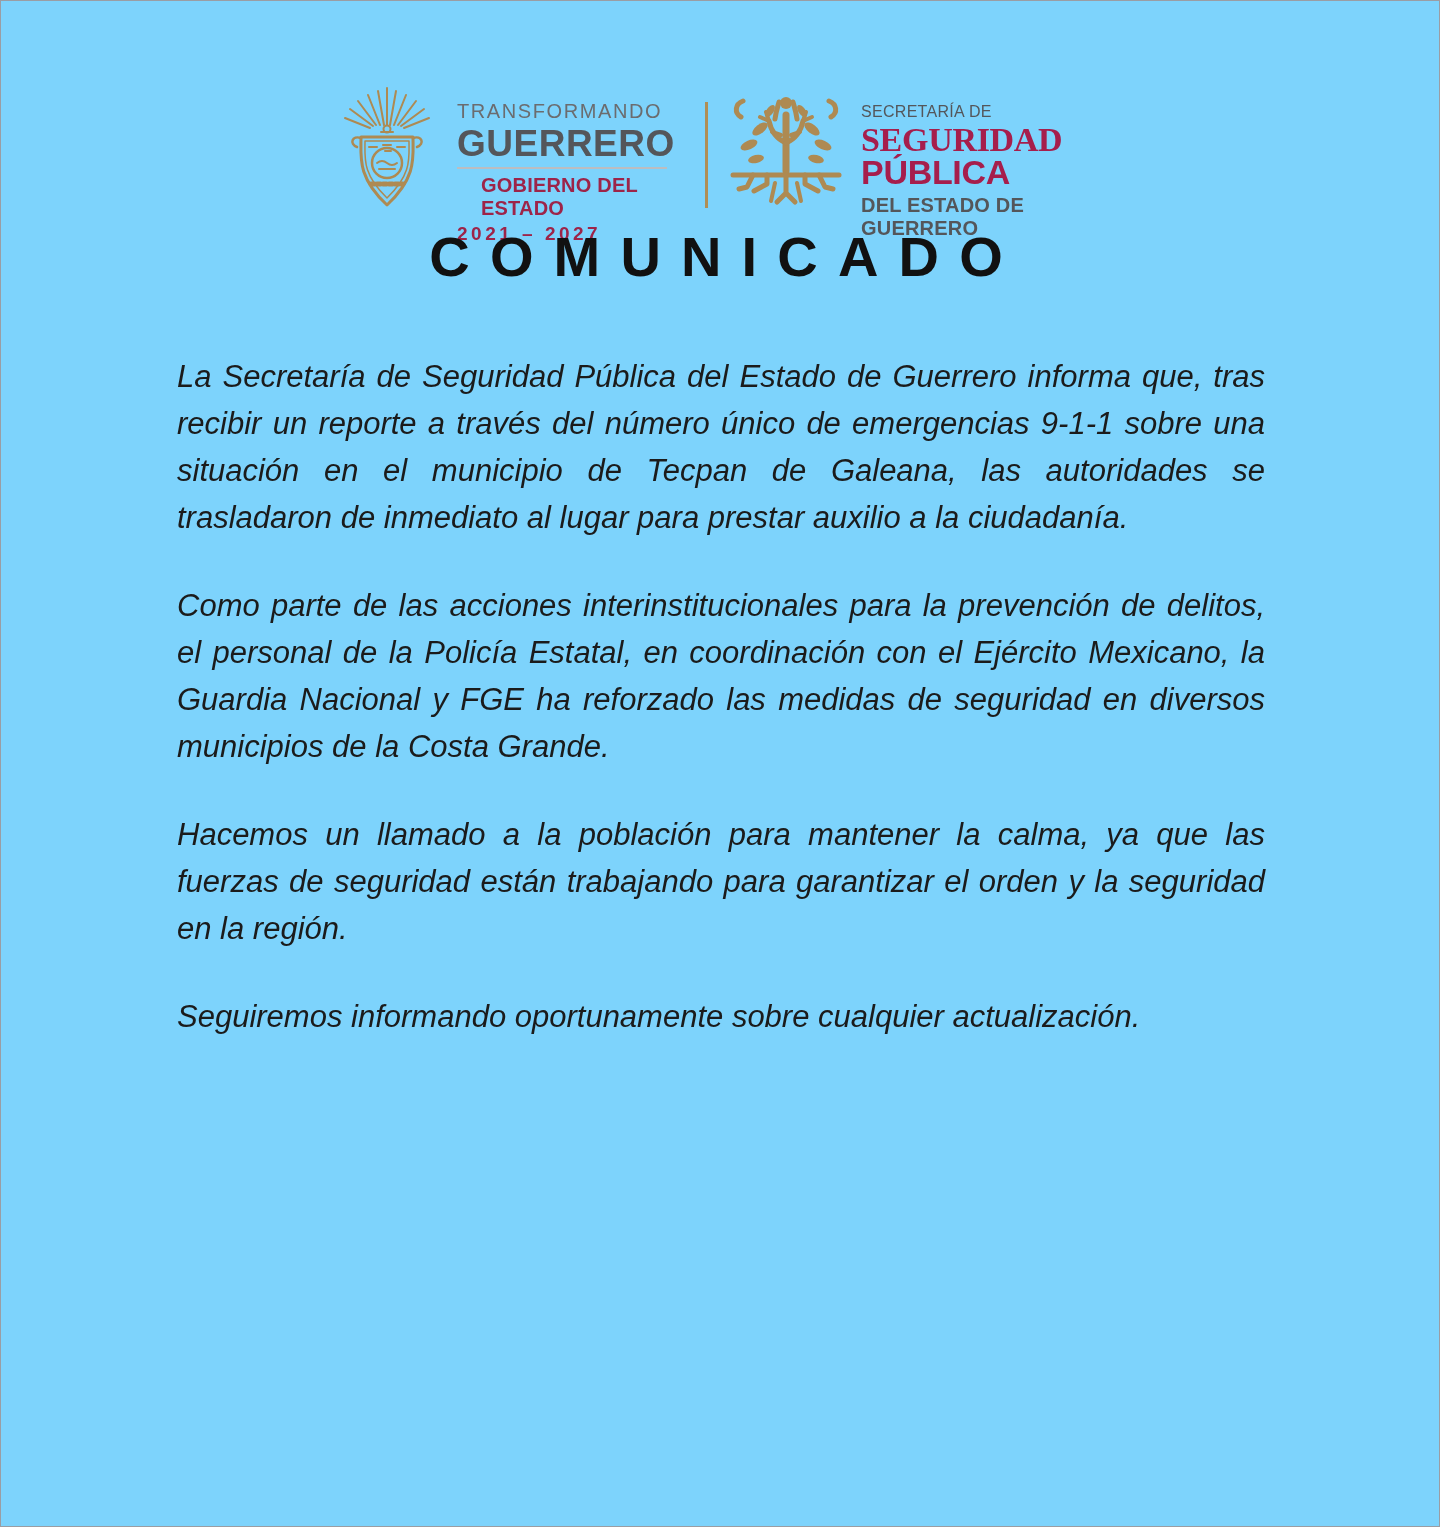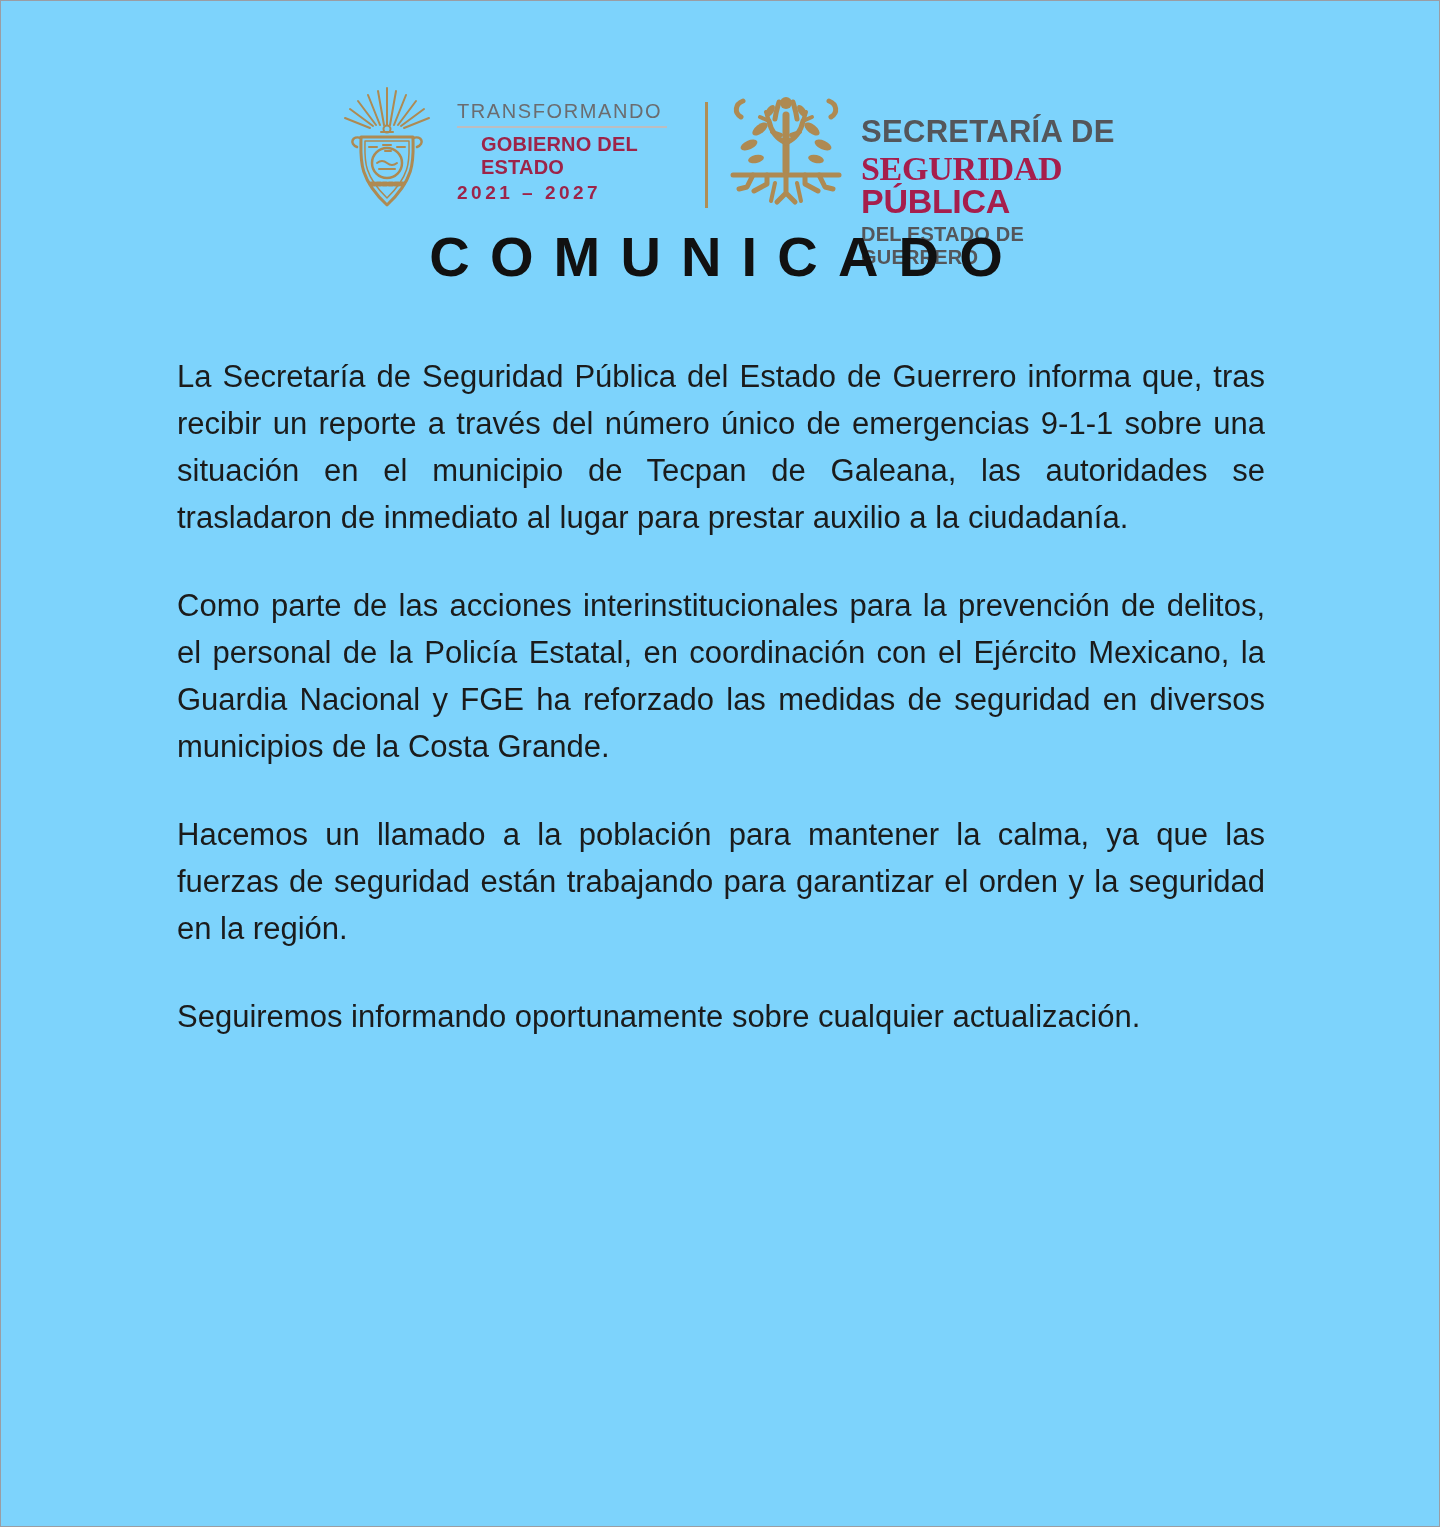--- a/index.html
+++ b/index.html
@@ -70,25 +70,24 @@
     position: absolute;
     left: 726px; top: 92px;
     width: 118px; height: 126px;
   }
   .logo-right-text {
     position: absolute;
     left: 860px; top: 102px;
     width: 260px;
   }
   .lrt-line1 {
-    font-size: 31px;
-    font-weight: bold;
+    font-size: 16px;
+    font-weight: normal;
     color: #54565a;
     letter-spacing: 0.3px;
-    margin-top: 11px;
   }
   .lrt-line2, .lrt-line3 {
     font-size: 34px;
     font-weight: bold;
     color: #a61e4c;
     line-height: 33px;
     letter-spacing: -0.3px;
   }
   .lrt-line2 { margin-top: 2px; font-family: Liberation Serif, serif; }
   .lrt-line4 {
@@ -115,20 +114,21 @@
 
   
   .doc-body {
     position: absolute;
     left: 176px; top: 352px;
     width: 1088px;
     font-size: 31px;
     line-height: 47px;
     color: #1b1b1b;
     text-align: justify;
+    font-style: italic;
   }
   .doc-body p { margin-bottom: 41px; }
 </style>
 </head>
 <body>
 
 <div class="page">
 
   <svg class="crest" viewBox="0 0 96 134" fill="none" stroke="#ae8a52" stroke-linecap="round" stroke-linejoin="round">
 
@@ -160,20 +160,21 @@
     <path d="M38,78 q5,-4 10,0 q5,4 10,0" stroke-width="2"></path>
     <path d="M40,84 h16" stroke-width="2"></path>
 
     <path d="M30,62 h8 M58,62 h8 M44,60 h8 M46,66 h6" stroke-width="2"></path>
 
     <path d="M32,99 h32" stroke-width="5" stroke-dasharray="3.5 2.5"></path>
   </svg>
 
   <div class="logo-left-text">
     <div class="llt-line1">TRANSFORMANDO</div>
+    <div class="llt-line2">GUERRERO</div>
     <div class="llt-rule"></div>
     <div class="llt-line3">GOBIERNO DEL ESTADO</div>
     <div class="llt-line4">2021 – 2027</div>
   </div>
 
   <div class="logo-divider"></div>
 
   <svg class="tree" viewBox="0 0 118 126" fill="none" stroke="#ae8a52" stroke-linecap="round" stroke-linejoin="round">
 
     <circle cx="59" cy="10" r="6" fill="#ae8a52" stroke="none"></circle>

